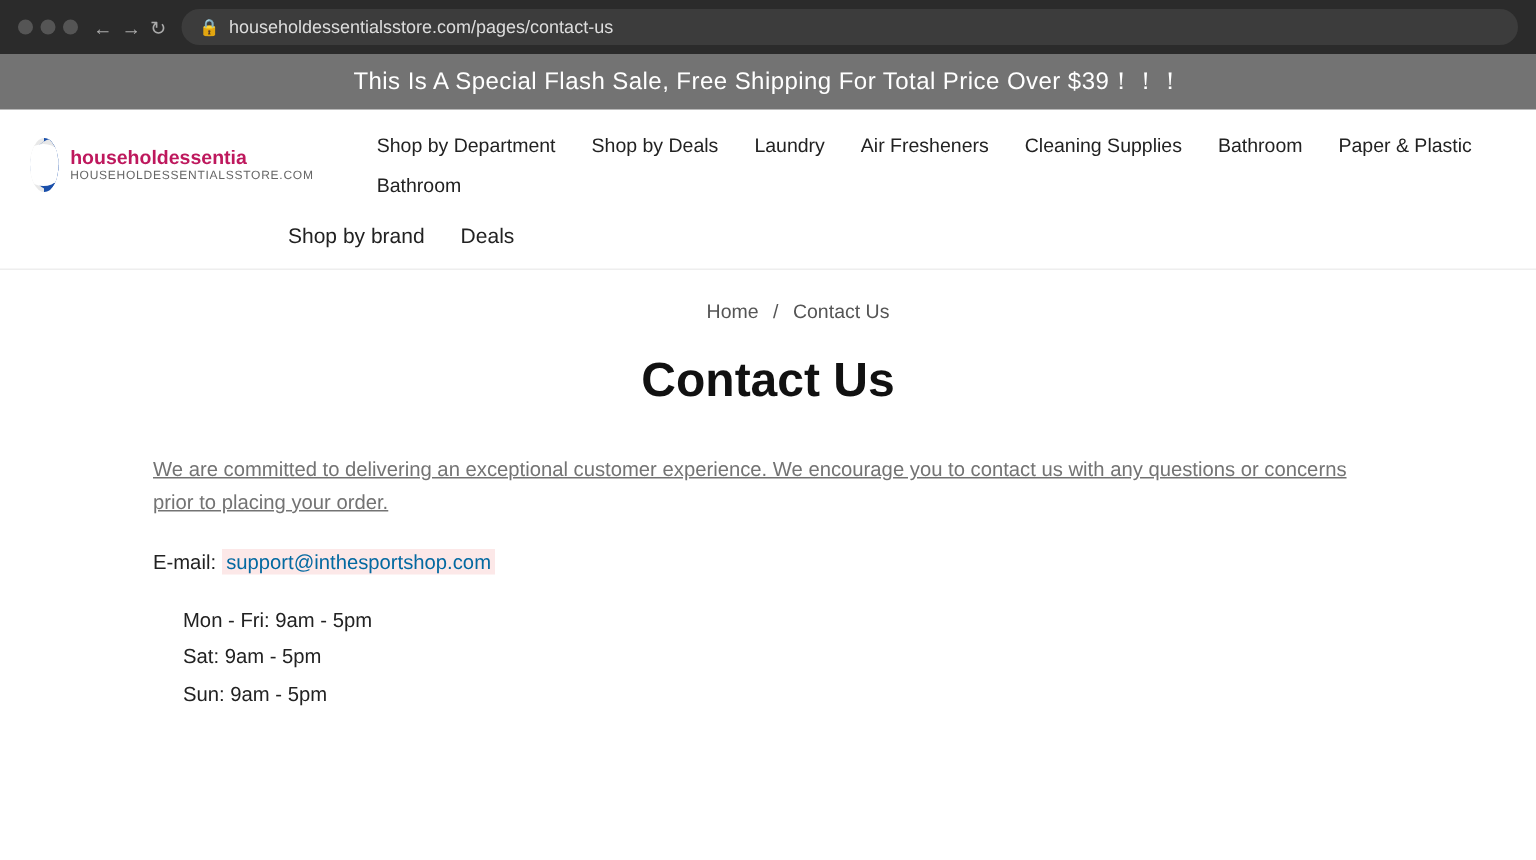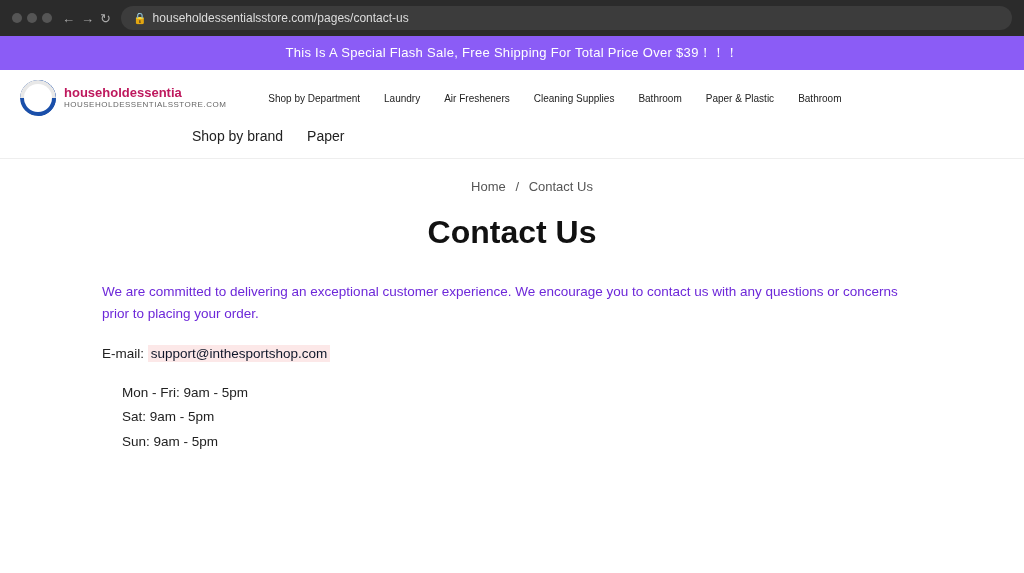--- a/index.html
+++ b/index.html
@@ -30,25 +30,25 @@
       align-items: center;
       gap: 6px;
       color: #ddd;
       font-size: 12px;
       height: 24px;
     }
     .lock-icon { color: #aaa; font-size: 11px; }
 
     
     .flash-banner {
-      background: #8b5cf6;
+      background: #737373;
       color: #fff;
       text-align: center;
       padding: 8px;
-      font-size: 13px;
+      font-size: 16px;
       letter-spacing: 0.3px;
     }
 
     
     .site-header {
       border-bottom: 1px solid #eee;
       padding: 0 20px;
     }
     .header-top {
       display: flex;
@@ -79,21 +79,21 @@
     }
     .logo-text-wrap { line-height: 1.1; }
     .logo-name { font-size: 13px; font-weight: bold; color: #be185d; }
     .logo-sub { font-size: 8px; color: #666; letter-spacing: 0.5px; text-transform: uppercase; }
 
     .main-nav {
       display: flex;
       align-items: center;
       flex-wrap: wrap;
       gap: 0;
-      font-size: 10px;
+      font-size: 13px;
     }
     .nav-item {
       padding: 6px 12px;
       cursor: pointer;
       white-space: nowrap;
       color: #222;
       text-decoration: none;
     }
 
     
@@ -124,30 +124,31 @@
     }
     .page-title {
       text-align: center;
       font-size: 32px;
       font-weight: bold;
       margin-bottom: 30px;
       color: #111;
     }
     .contact-desc {
       font-size: 13.5px;
-      color: #6d28d9;
+      color: #737373;
       margin-bottom: 22px;
       line-height: 1.6;
+      text-decoration: underline;
     }
     .email-line {
       font-size: 13.5px;
       margin-bottom: 20px;
     }
     .email-link {
-      color: #0f172a;
+      color: #0369a1;
       background-color: #fce8e8;
       text-decoration: none;
       padding: 1px 3px;
     }
     .hours-block {
       font-size: 13.5px;
       line-height: 1.8;
       color: #222;
       margin-left: 20px;
     }
@@ -191,32 +192,33 @@
         </svg>
       </div>
       <div class="logo-text-wrap">
         <div class="logo-name">householdessentia</div>
         <div class="logo-sub">HOUSEHOLDESSENTIALSSTORE.COM</div>
       </div>
     </div>
 
     <nav class="main-nav">
       <a class="nav-item">Shop by Department</a>
+      <a class="nav-item">Shop by Deals</a>
       <a class="nav-item">Laundry</a>
       <a class="nav-item">Air Fresheners</a>
       <a class="nav-item">Cleaning Supplies</a>
       <a class="nav-item">Bathroom</a>
       <a class="nav-item">Paper &amp; Plastic</a>
       <a class="nav-item">Bathroom</a>
     </nav>
   </div>
 
   <div class="header-bottom">
     <a class="nav-item">Shop by brand</a>
-    <a class="nav-item">Paper</a>
+    <a class="nav-item">Deals</a>
   </div>
 </div>
 
 <div class="breadcrumb">
   <a>Home</a>
   <span class="breadcrumb-sep">/</span>
   <span>Contact Us</span>
 </div>
 
 <div class="main-content">

